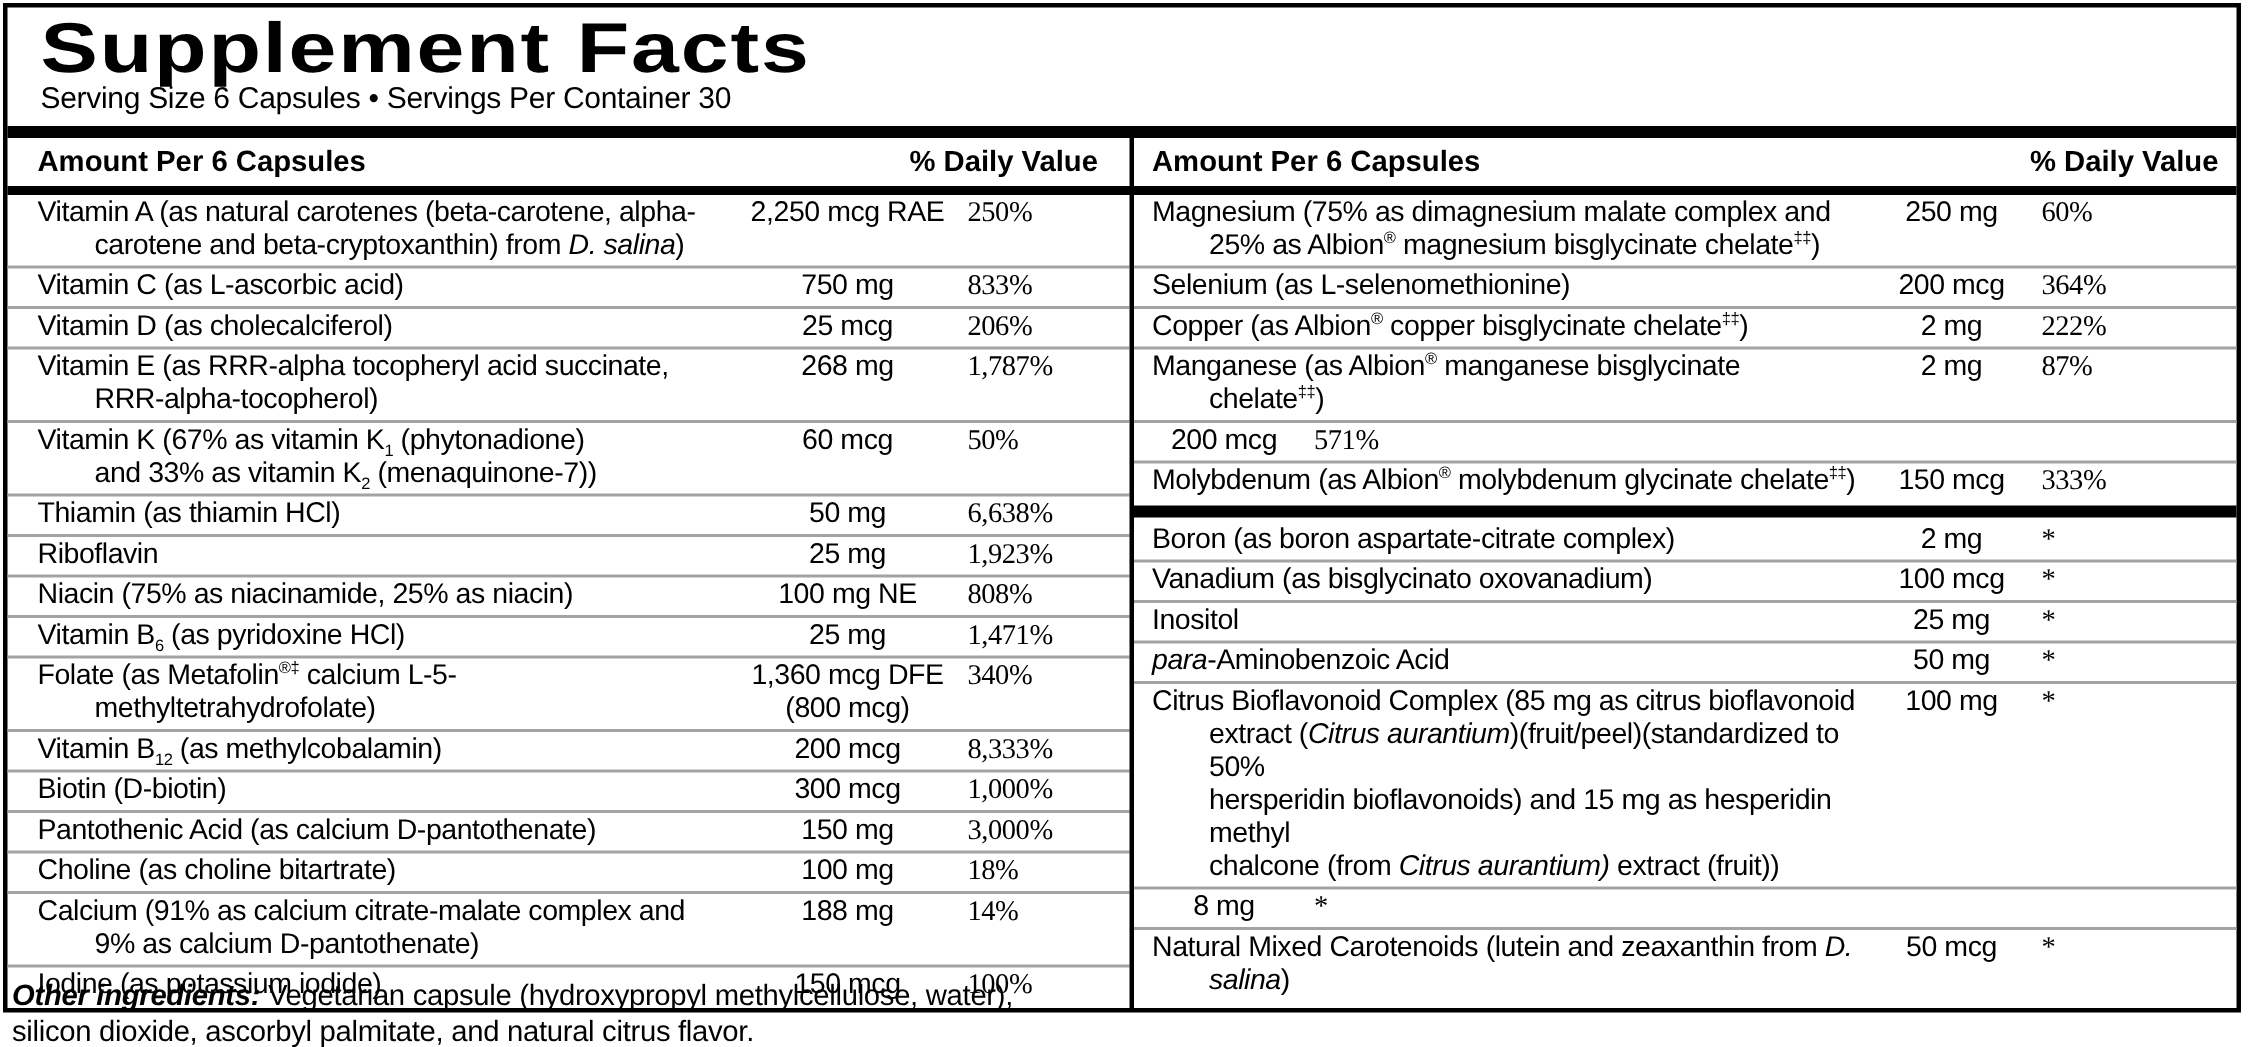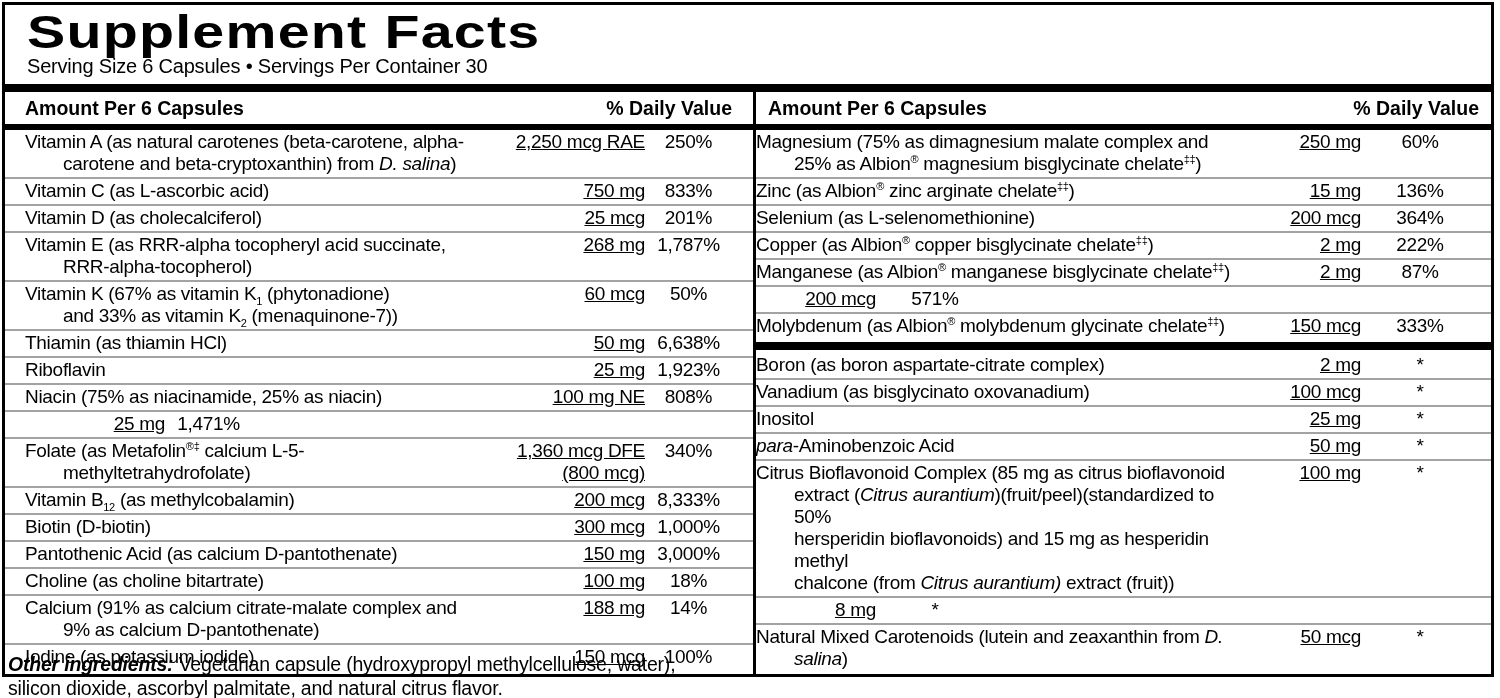--- a/index.html
+++ b/index.html
@@ -44,23 +44,23 @@
     align-items: flex-start;
     border-top: 2px solid #a3a3a3;
     padding: 1px 0 2px;
     font-size: 19px;
     line-height: 22px;
     letter-spacing: -0.3px;
   }
   .row.no-top { border-top: none; }
   .name { flex: 1; padding-left: 38px; text-indent: -38px; }
   .col.left  .name { margin-left: 20px; }
-  .col.right .name { }
-  .amount { text-align: right; white-space: nowrap; text-decoration: underline; }
-  .dv     { text-align: center; white-space: nowrap; }
+  .col.right .name { margin-left: 12px; }
+  .amount { text-align: center; white-space: nowrap; }
+  .dv     { text-align: left; white-space: nowrap; font-family: Liberation Serif, serif; }
   .col.left  .amount { width: 160px; }
   .col.left  .dv     { width: 108px; padding-right: 21px; }
   .col.right .amount { width: 120px; }
   .col.right .dv     { width: 130px; padding-right: 12px; }
   .thickbar { height: 8px; background: #000; margin: 3px 0; }
   sup { font-size: 58%; vertical-align: super; line-height: 0; }
   sub { font-size: 58%; vertical-align: sub;   line-height: 0; }
   i { font-style: italic; }
   .other {
     position: absolute;
@@ -105,21 +105,21 @@
           <div class="dv">250%</div>
         </div>
         <div class="row">
           <div class="name">Vitamin C (as L-ascorbic acid)</div>
           <div class="amount">750 mg</div>
           <div class="dv">833%</div>
         </div>
         <div class="row">
           <div class="name">Vitamin D (as cholecalciferol)</div>
           <div class="amount">25 mcg</div>
-          <div class="dv">201%</div>
+          <div class="dv">206%</div>
         </div>
         <div class="row">
           <div class="name">Vitamin E (as RRR-alpha tocopheryl acid succinate,<br>RRR-alpha-tocopherol)</div>
           <div class="amount">268 mg</div>
           <div class="dv">1,787%</div>
         </div>
         <div class="row">
           <div class="name">Vitamin K (67% as vitamin K<sub>1</sub> (phytonadione)<br>and 33% as vitamin K<sub>2</sub> (menaquinone-7))</div>
           <div class="amount">60 mcg</div>
           <div class="dv">50%</div>
@@ -133,20 +133,21 @@
           <div class="name">Riboflavin</div>
           <div class="amount">25 mg</div>
           <div class="dv">1,923%</div>
         </div>
         <div class="row">
           <div class="name">Niacin (75% as niacinamide, 25% as niacin)</div>
           <div class="amount">100 mg NE</div>
           <div class="dv">808%</div>
         </div>
         <div class="row">
+          <div class="name">Vitamin B<sub>6</sub> (as pyridoxine HCl)</div>
           <div class="amount">25 mg</div>
           <div class="dv">1,471%</div>
         </div>
         <div class="row">
           <div class="name">Folate (as Metafolin<sup>®‡</sup> calcium L-5-methyltetrahydrofolate)</div>
           <div class="amount">1,360 mcg DFE<br>(800 mcg)</div>
           <div class="dv">340%</div>
         </div>
         <div class="row">
           <div class="name">Vitamin B<sub>12</sub> (as methylcobalamin)</div>
@@ -180,25 +181,20 @@
         </div>
       </div>
     <div class="vdiv"></div>
     <div class="col right">
         <div class="row no-top">
           <div class="name">Magnesium (75% as dimagnesium malate complex and<br>25% as Albion<sup>®</sup> magnesium bisglycinate chelate<sup>‡‡</sup>)</div>
           <div class="amount">250 mg</div>
           <div class="dv">60%</div>
         </div>
         <div class="row">
-          <div class="name">Zinc (as Albion<sup>®</sup> zinc arginate chelate<sup>‡‡</sup>)</div>
-          <div class="amount">15 mg</div>
-          <div class="dv">136%</div>
-        </div>
-        <div class="row">
           <div class="name">Selenium (as L-selenomethionine)</div>
           <div class="amount">200 mcg</div>
           <div class="dv">364%</div>
         </div>
         <div class="row">
           <div class="name">Copper (as Albion<sup>®</sup> copper bisglycinate chelate<sup>‡‡</sup>)</div>
           <div class="amount">2 mg</div>
           <div class="dv">222%</div>
         </div>
         <div class="row">

